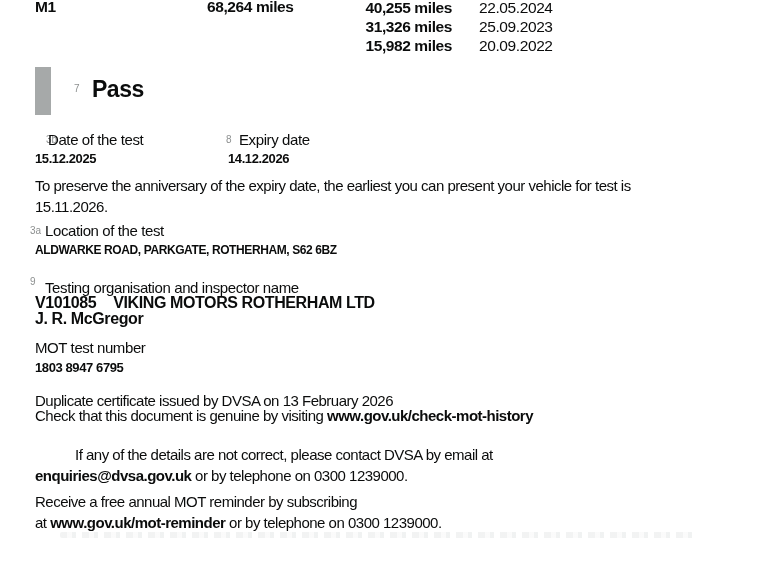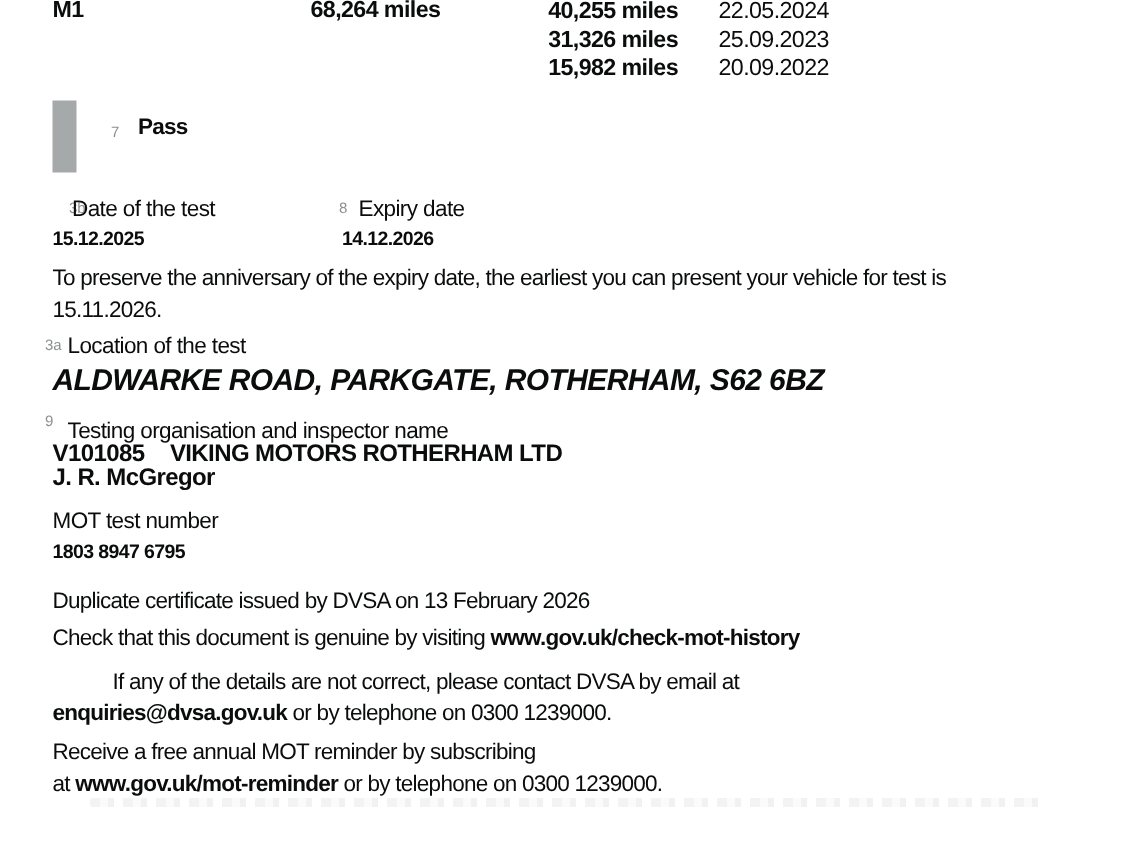--- a/index.html
+++ b/index.html
@@ -12,21 +12,21 @@
     overflow:hidden;
     letter-spacing:-0.3px;
   }
   .abs{position:absolute;white-space:nowrap;}
   .b{font-weight:bold;}
   .body-txt{font-size:15px;line-height:20px;letter-spacing:-0.5px;}
   .label-txt{font-size:15px;letter-spacing:-0.4px;}
   .value-txt{font-size:13px;font-weight:bold;letter-spacing:-0.4px;}
   .row-txt{font-size:15.5px;letter-spacing:-0.4px;}
   .marker{font-size:10px;color:#8d9090;letter-spacing:0;}
-  .pass-title{font-size:15px;font-weight:bold;letter-spacing:-0.5px;}
+  .pass-title{font-size:23px;font-weight:bold;letter-spacing:-0.5px;}
   .bar{background:#a6a9a9;}
   .mileage-col{width:112px;text-align:right;}
   .mileage-col div, .date-col div{height:19px;line-height:19px;}
   .ghost{
     height:6px;
     background:repeating-linear-gradient(90deg,#f0f1f1 0 7px,#fafafa 7px 12px,#eef0f0 12px 16px,#ffffff 16px 22px);
     opacity:.85;border-radius:2px;
   }
 </style>
 </head>
@@ -58,35 +58,35 @@
   <div class="abs label-txt" style="left:239px;top:131px;">Expiry date</div>
 
   <div class="abs value-txt" style="left:35px;top:151px;">15.12.2025</div>
   <div class="abs value-txt" style="left:228px;top:151px;">14.12.2026</div>
 
   <div class="abs body-txt" style="left:35px;top:176px;">To preserve the anniversary of the expiry date, the earliest you can present your vehicle for test is</div>
   <div class="abs body-txt" style="left:35px;top:197px;">15.11.2026.</div>
 
   <div class="abs marker" style="left:30px;top:225px;">3a</div>
   <div class="abs label-txt" style="left:45px;top:222px;text-align:center;">Location of the test</div>
-  <div class="abs b" style="left:35px;top:243px;font-size:20px;letter-spacing:-0.4px;font-style:italic;">ALDWARKE ROAD, PARKGATE, ROTHERHAM, S62 6BZ</div>
+  <div class="abs b" style="left:35px;top:243px;font-size:12px;letter-spacing:-0.4px;">ALDWARKE ROAD, PARKGATE, ROTHERHAM, S62 6BZ</div>
 
   <div class="abs marker" style="left:30px;top:276px;">9</div>
   <div class="abs label-txt" style="left:45px;top:279px;">Testing organisation and inspector name</div>
   <div class="abs b" style="left:35px;top:294px;font-size:16px;letter-spacing:-0.4px;">
     <span>V101085</span><span style="display:inline-block;width:17px;"></span><span>VIKING MOTORS ROTHERHAM LTD</span>
   </div>
   <div class="abs b" style="left:35px;top:310px;font-size:16px;letter-spacing:-0.4px;">J. R. McGregor</div>
 
   <div class="abs label-txt" style="left:35px;top:339px;">MOT test number</div>
   <div class="abs value-txt" style="left:35px;top:360px;">1803 8947 6795</div>
 
   <div class="abs body-txt" style="left:35px;top:391px;">Duplicate certificate issued by DVSA on 13 February 2026</div>
 
-  <div class="abs body-txt" style="left:35px;top:416px;">
+  <div class="abs body-txt" style="left:35px;top:406px;">
     <span>Check that this document is genuine by visiting </span><span class="b">www.gov.uk/check-mot-history</span>
   </div>
 
   <div class="abs body-txt" style="left:35px;top:445px;margin-left:40px;">If any of the details are not correct, please contact DVSA by email at</div>
   <div class="abs body-txt" style="left:35px;top:466px;">
     <span class="b">enquiries@dvsa.gov.uk</span><span> or by telephone on 0300 1239000.</span>
   </div>
 
   <div class="abs body-txt" style="left:35px;top:492px;">Receive a free annual MOT reminder by subscribing</div>
   <div class="abs body-txt" style="left:35px;top:513px;">

